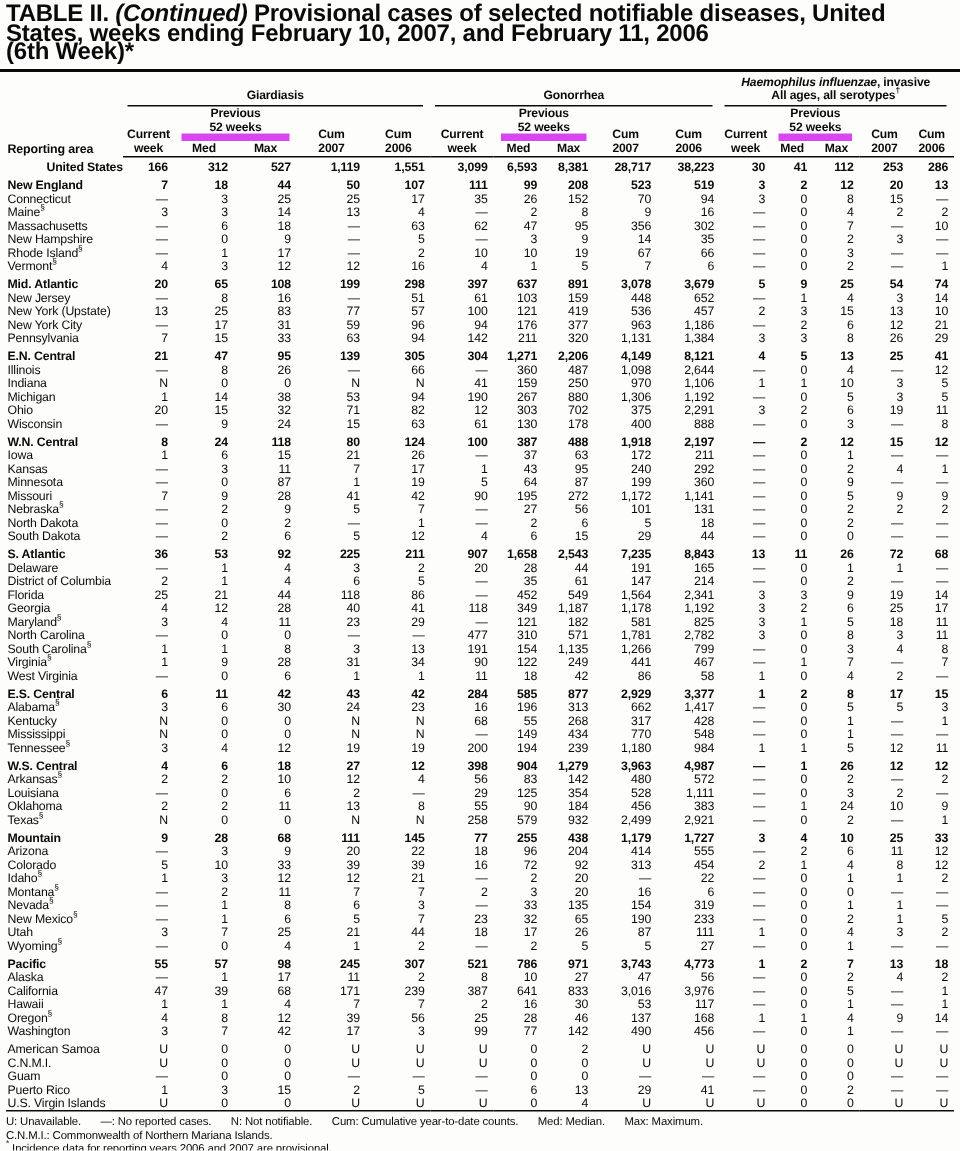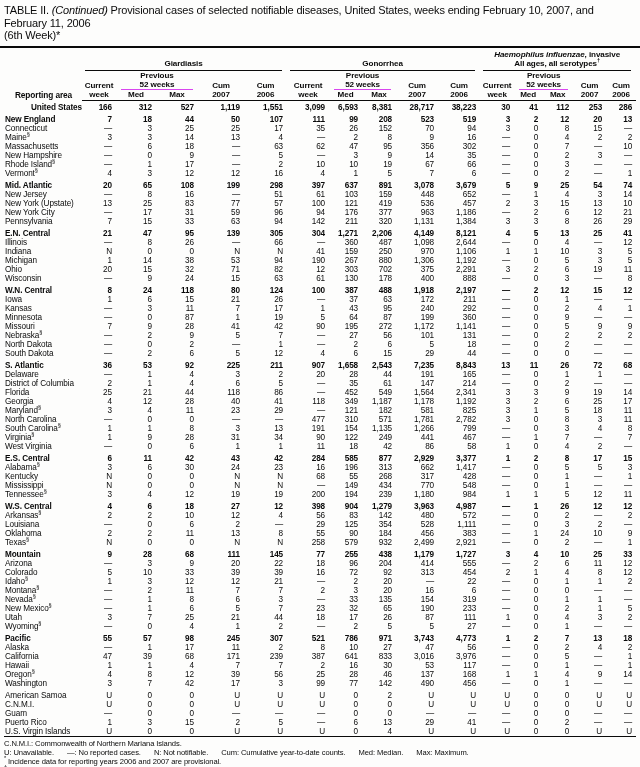--- a/index.html
+++ b/index.html
@@ -1,27 +1,27 @@
 <!DOCTYPE html>
 <html><head>
 <meta charset="utf-8">
 <style>
   html,body{margin:0;padding:0;width:640px;height:767px;background:#fdfdfc;overflow:hidden;}
   body{font-family:"Liberation Sans",sans-serif;color:#0a0a0a;-webkit-font-smoothing:antialiased;}
-  .title{font-size:11px;font-weight:normal;line-height:12.5px;padding:4px 5px 4px 4px;border-bottom:2.5px solid #0a0a0a;letter-spacing:-0.15px;}
+  .title{font-size:16px;font-weight:bold;line-height:12.5px;padding:4px 5px 4px 4px;border-bottom:2.5px solid #0a0a0a;letter-spacing:-0.15px;}
   .title .it{font-style:italic;}
   table{border-collapse:collapse;table-layout:fixed;width:632px;margin:2px 4px 0 4px;border-bottom:1.8px solid #0a0a0a;}
   th,td{padding:0;}
   thead th{font-weight:bold;font-size:8.1px;line-height:9px;text-align:center;vertical-align:bottom;letter-spacing:-0.1px;margin-top:17px;}
-  th.area-th{text-align:center;vertical-align:bottom;padding-bottom:1px;padding-left:1px;font-size:8.3px;}
+  th.area-th{text-align:left;vertical-align:bottom;padding-bottom:1px;padding-left:1px;font-size:8.3px;}
   .grpin{border-bottom:1px solid #0a0a0a;padding-bottom:1px;margin:0 5px 0 3px;line-height:9.5px;}
   .it{font-style:italic;}
   sup{font-size:5.6px;vertical-align:super;line-height:0;}
   tr.prevrow th{line-height:8px;padding-top:1px;}
-  .ulin{border-bottom:1px solid #d946ef;margin:0 5px;line-height:9px;}
+  .ulin{border-bottom:5px solid #d946ef;margin:0 5px;line-height:9px;}
   tr.lastsub th{border-bottom:1.8px solid #0a0a0a;padding-bottom:1px;line-height:9.5px;text-align:center;}
   tbody td{font-size:8.2px;line-height:9px;white-space:nowrap;letter-spacing:-0.1px;}
   tbody td.area{text-align:left;padding-left:1px;overflow:visible;}
   tbody td.num{text-align:right;padding-right:4px;}
   tbody tr.b td{font-weight:bold;}
   tbody tr.gap td{padding-top:3px;}
   tbody tr:first-child td{padding-top:2px;text-align:right;}
   .footnotes{font-size:7.6px;line-height:8.8px;padding:3px 5px 0 4px;letter-spacing:-0.1px;}
   .footnotes .seg{margin-right:13px;}
   .fnm{margin-right:2px;}
@@ -1325,22 +1325,22 @@
           <td class="num">U</td>
           <td class="num">0</td>
           <td class="num">0</td>
           <td class="num">U</td>
           <td class="num">U</td>
         </tr>
       </tbody>
   </table>
 
   <div class="footnotes">
-    <div class="fline">C.N.M.I.: Commonwealth of Northern Mariana Islands.</div>
     <div class="fline">
       <span class="seg">U: Unavailable.</span><span class="seg">—: No reported cases.</span><span class="seg">N: Not notifiable.</span><span class="seg">Cum: Cumulative year-to-date counts.</span><span class="seg">Med: Median.</span><span class="seg">Max: Maximum.</span>
     </div>
+    <div class="fline">C.N.M.I.: Commonwealth of Northern Mariana Islands.</div>
     <div class="fline"><sup class="fnm">*</sup><span>Incidence data for reporting years 2006 and 2007 are provisional.</span></div>
     <div class="fline"><sup class="fnm">†</sup><span>Data for </span><span class="it">H. influenzae</span><span> (age &lt;5 yrs for serotype b, nonserotype b, and unknown serotype) are available in Table I.</span></div>
 
   </div>
 
 </div>
 
 </body></html>

